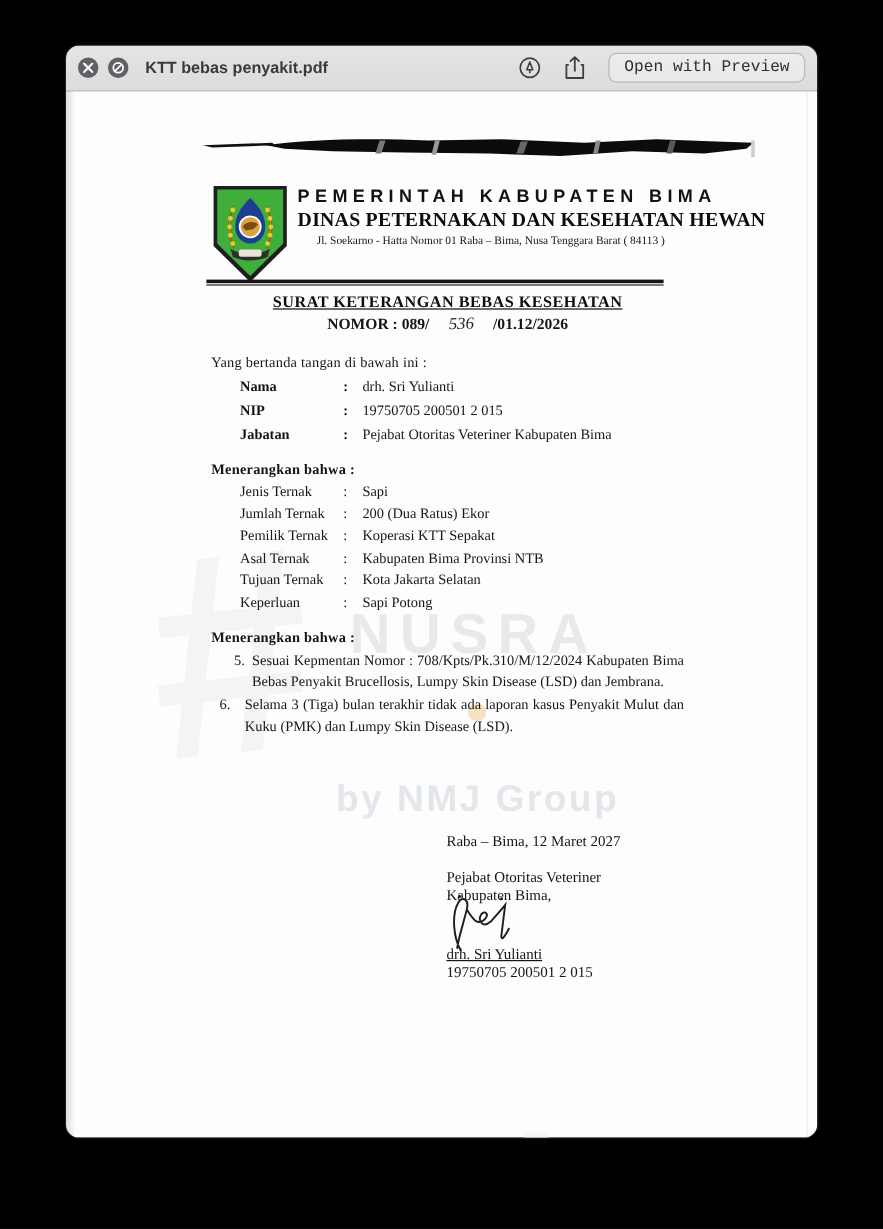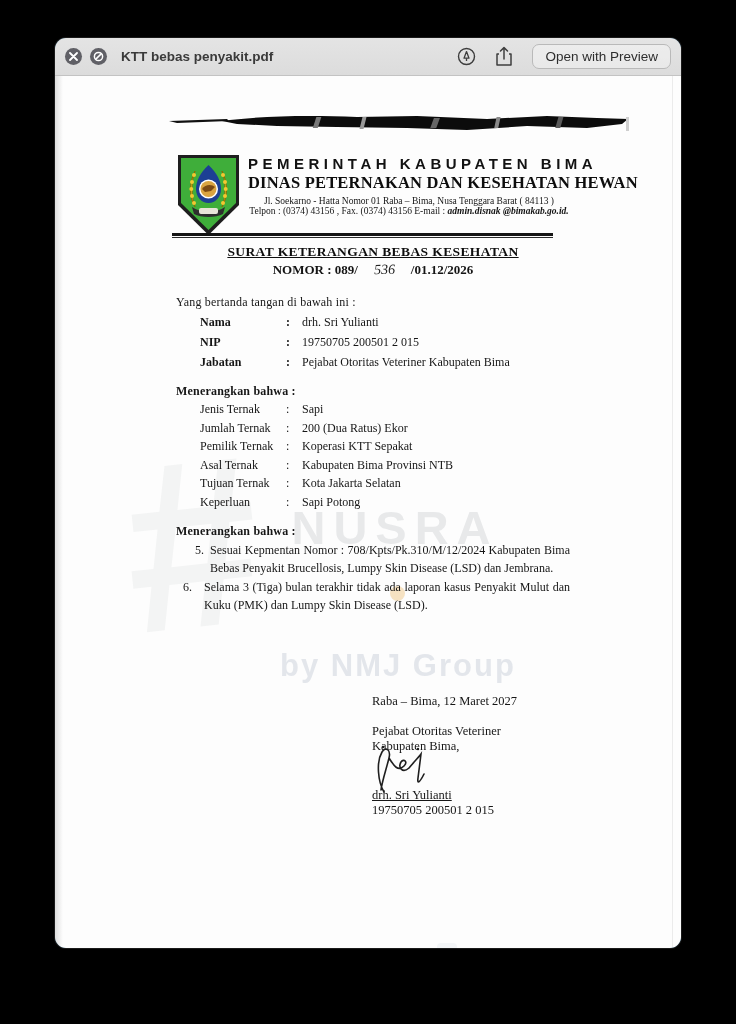--- a/index.html
+++ b/index.html
@@ -16,21 +16,21 @@
               border-bottom:1px solid #c3c3c3;
               display:flex; align-items:center; padding:0 10px; }
   .circle-btn { width:17px; height:17px; border-radius:50%; background:#606066;
                 display:flex; align-items:center; justify-content:center;
                 margin-right:8px; cursor:pointer; flex:none; }
   .tb-title { font-size:13.5px; font-weight:bold; color:#3a3a3a; margin-left:6px;
               white-space:nowrap; }
   .tb-right { margin-left:auto; display:flex; align-items:center; gap:18px; }
   .tb-icon { width:20px; height:20px; display:flex; align-items:center;
              justify-content:center; cursor:pointer; }
-  .open-btn { font-family:Liberation Sans, sans-serif; font-size:13.5px; color:#2e2e2e;
+  .open-btn { font-family:Liberation Mono, monospace; font-size:13.5px; color:#2e2e2e;
               background:rgba(255,255,255,.35); border:1px solid #b9b9b9;
               border-radius:7px; padding:4px 12px; cursor:pointer; white-space:nowrap;text-align:right; }
 
   
   .doc { position:relative; width:100%; height:872px; background:#fdfdfd;
          font-family:"Liberation Serif", serif; color:#1c1c1c; }
   .page-edge-left { position:absolute; left:0; top:0; bottom:0; width:8px;
                     background:linear-gradient(90deg, rgba(0,0,0,.12), rgba(0,0,0,0)); }
   .page-edge-right { position:absolute; left:617px; top:0; bottom:0; width:1px;
                      background:rgba(0,0,0,.07); }
@@ -190,21 +190,20 @@
       <circle cx="33.5" cy="36" r="8" fill="#d9a441"></circle>
       <path d="M27,36 C30,31 37,31 40,34 L36,38 L30,39 Z" fill="#7c4a12"></path>
       <path d="M17,54 C25,60 42,60 50,54 L48,61 C41,65 26,65 19,61 Z" fill="#2e2e2e"></path>
       <rect x="24" y="55" width="19" height="6" rx="2" fill="#e8e4d8"></rect>
     </svg>
 
     <div class="lh-text">
       <div class="lh-gov">PEMERINTAH KABUPATEN BIMA</div>
       <div class="lh-agency">DINAS PETERNAKAN DAN KESEHATAN HEWAN</div>
       <div class="lh-addr">Jl. Soekarno - Hatta Nomor 01 Raba – Bima, Nusa Tenggara Barat ( 84113 )</div>
-      <div class="lh-contact"><span>Telpon : (0374)  43156 , Fax. (0374) 43156 E-mail : </span><span class="em">admin.disnak @bimakab.go.id.</span></div>
     </div>
     <div class="rule">
       <div class="r1"></div>
         <div class="r2"></div>
     </div>
 
     <div class="title-block">
       <div class="lt-title">SURAT KETERANGAN BEBAS KESEHATAN</div>
       <div class="lt-nomor"><span>NOMOR  :  089/</span><span class="lt-hand">536</span><span>/01.12/2026</span></div>
     </div>

